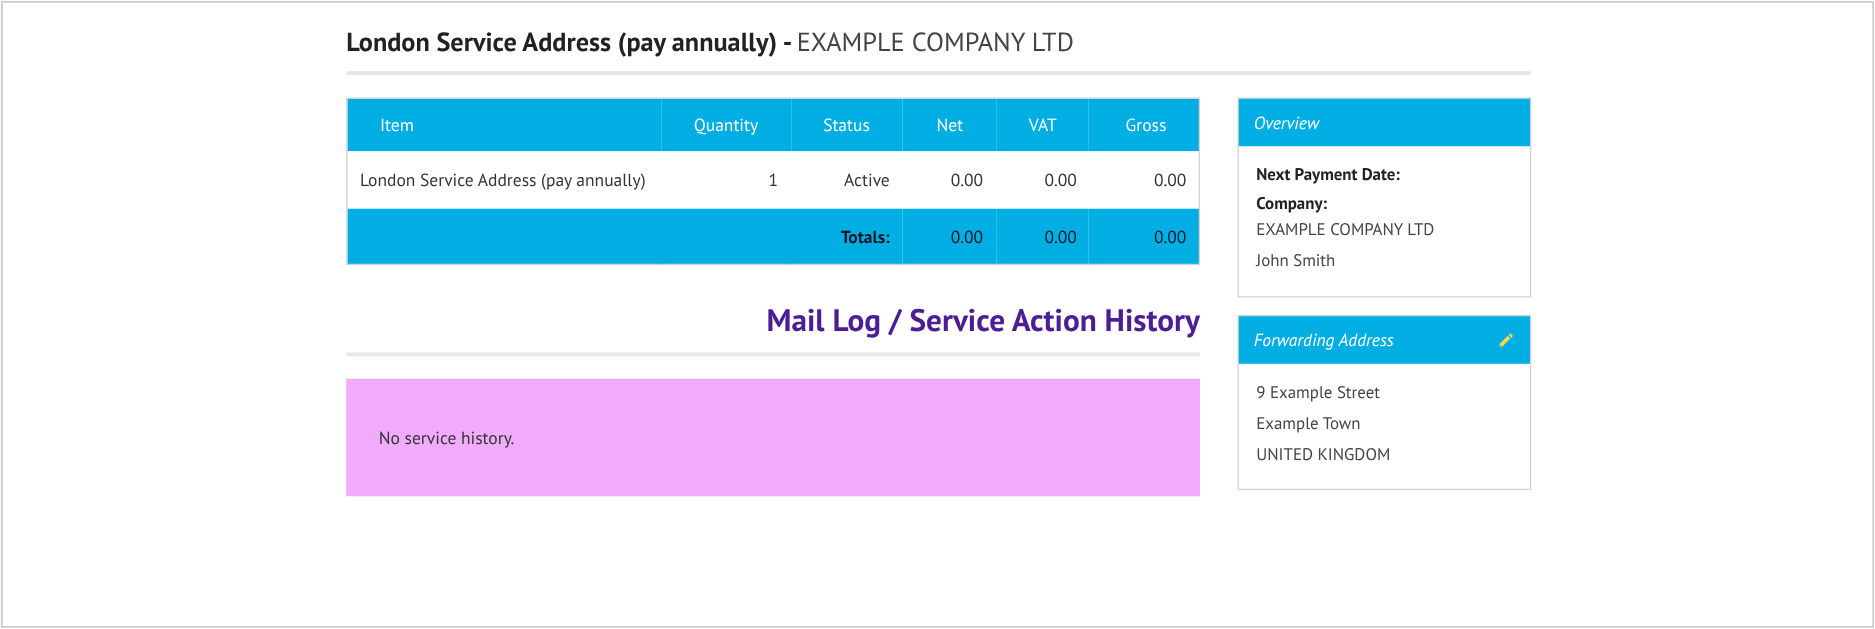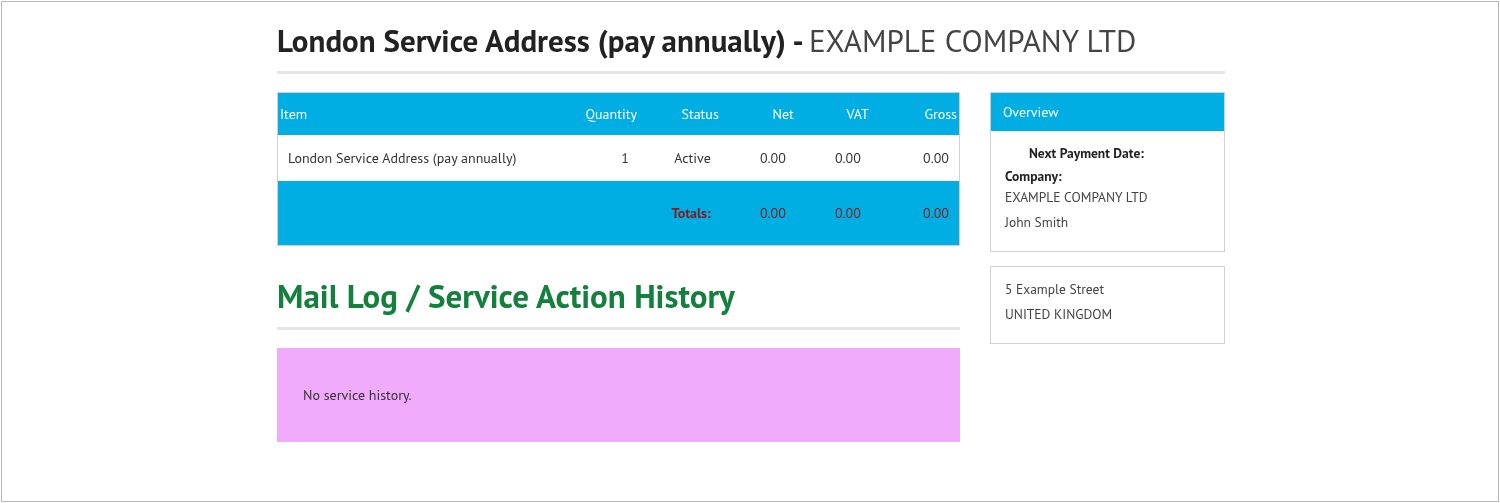--- a/index.html
+++ b/index.html
@@ -14,21 +14,21 @@
     width: 1498px;
     height: 501px;
     margin: 1px;
     padding: 18px 0 0 0;
   }
   .container {
     width: 948px;
     margin-left: 275px;
   }
   h1.page-title {
-    font-size: 31px;
+    font-size: 21px;
     font-weight: 700;
     color: #222;
     margin-bottom: 10px;
   }
   h1.page-title .company {
     font-weight: 400;
     color: #444;
   }
   hr.rule {
     border: none;
@@ -47,45 +47,46 @@
     width: 100%;
     border-collapse: collapse;
     border: 1px solid #d0d0d0;
     font-size: 14px;
   }
   table.items thead th {
     background: #00aee4;
     color: #fff;
     font-weight: 400;
     text-align: left;
-    padding: 12px 2px;
+    padding: 12px 26px;
     font-size: 14px;
   }
   table.items thead th.num, table.items td.num { text-align: right; margin-top: 32px; }
   table.items thead th.center, table.items td.center { text-align: right; }
   table.items tbody td {
     padding: 14px 10px;
     color: #333;
     background: #fff;
   }
   table.items tfoot td {
     background: #00aee4;
-    color: #7f1d1d;
-    padding: 23px 10px;
+    color: #0f172a;
+    padding: 13px 10px;
     font-weight: 600;
   }
   table.items tfoot td.num { text-align: right; font-weight: 400; }
   table.items tfoot td.lbl { text-align: right; font-weight: 700; }
 
   h2.section-title {
-    font-size: 33px;
+    font-size: 25px;
     font-weight: 700;
-    color: #15803d;
+    color: #4c1d95;
     margin-top: 28px;
     margin-bottom: 10px;
+    text-align: right;
   }
   .history-box {
     background: #f0abfc;
     padding: 38px 26px;
     color: #333;
     font-size: 14px;
   }
 
   .panel {
     border: 1px solid #d0d0d0;
@@ -93,33 +94,34 @@
     background: #fff;
   }
   .panel-header {
     background: #00aee4;
     color: #fff;
     padding: 10px 12px;
     font-size: 14px;
     display: flex;
     justify-content: space-between;
     align-items: center;
+    font-style: italic;
   }
   .panel-body {
     padding: 12px 14px 14px 14px;
     font-size: 13.5px;
     color: #444;
     line-height: 1.55;
   }
   .panel-body .label {
     font-weight: 700;
     color: #222;
     margin-top: 2px;
   }
-  .panel-body .label:first-child { margin-top: 0; margin-left: 24px; }
+  .panel-body .label:first-child { margin-top: 0; }
   .panel-body .value { margin-bottom: 4px; }
   .pencil-btn {
     display: inline-flex;
     cursor: pointer;
   }
   .addr-line { margin-bottom: 4px; }
 </style>
 </head>
 <body>
 
@@ -179,22 +181,31 @@
           </div>
           <div class="panel-body">
             <div class="label">Next Payment Date:</div>
             <div class="label">Company:</div>
             <div class="value">EXAMPLE COMPANY LTD</div>
             <div class="value">John Smith</div>
           </div>
         </div>
 
         <div class="panel">
+          <div class="panel-header">
+            <span>Forwarding Address</span>
+            <span class="pencil-btn">
+              <svg width="14" height="14" viewBox="0 0 24 24" fill="#ffd24d">
+                  <path d="M3 17.25V21h3.75l11.06-11.06-3.75-3.75L3 17.25zM20.71 7.04a1 1 0 0 0 0-1.41l-2.34-2.34a1 1 0 0 0-1.41 0l-1.83 1.83 3.75 3.75 1.83-1.83z"></path>
+                </svg>
+            </span>
+          </div>
           <div class="panel-body">
-            <div class="addr-line">5 Example Street</div>
+            <div class="addr-line">9 Example Street</div>
+            <div class="addr-line">Example Town</div>
             <div class="addr-line">UNITED KINGDOM</div>
           </div>
         </div>
 
       </div>
     </div>
 
   </div>
 </div>
 

